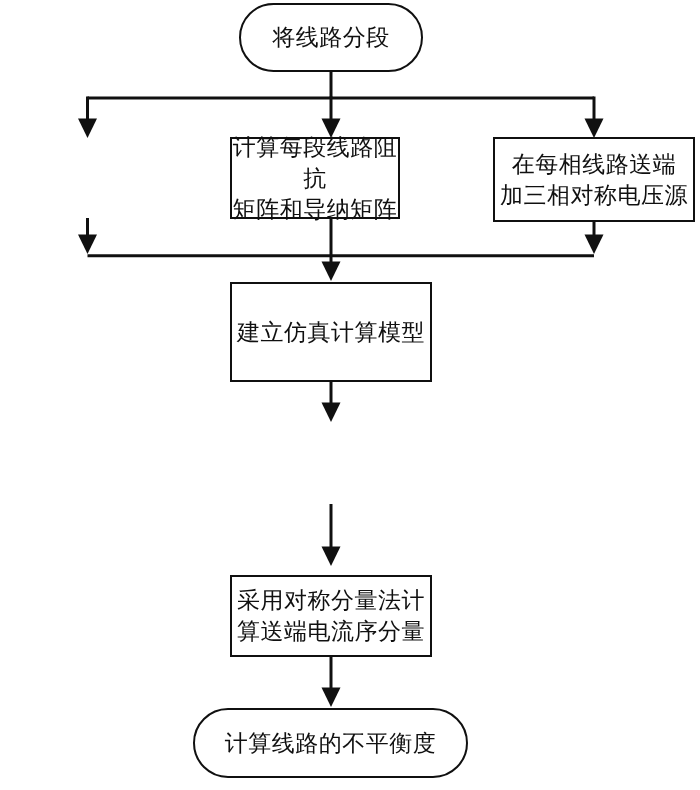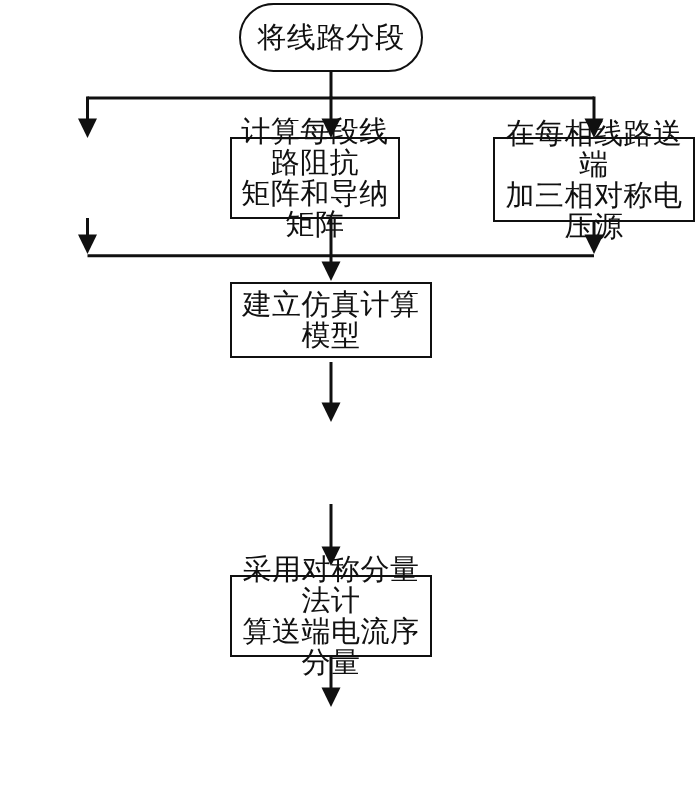--- a/index.html
+++ b/index.html
@@ -21,31 +21,31 @@
   .node {
     position: absolute;
     box-sizing: border-box;
     background: #ffffff;
     border: 2.6px solid #101010;
     display: flex;
     align-items: center;
     justify-content: center;
     text-align: center;
     color: #101010;
-    font-size: 29px;
+    font-size: 23px;
     line-height: 31px;
     letter-spacing: 0.5px;
   }
   .node span { white-space: pre-line; }
   .stadium { border-radius: 35px; }
   .n-start  { left: 239px; top: 3px;   width: 184px; height: 69px; }
   .n-left   { left: 3px;   top: 137px; width: 169px; height: 82px; }
   .n-mid    { left: 230px; top: 137px; width: 170px; height: 82px; }
   .n-right  { left: 493px; top: 137px; width: 202px; height: 85px; }
-  .n-model  { left: 230px; top: 282px; width: 202px; height: 76px; }
+  .n-model  { left: 230px; top: 282px; width: 202px; height: 100px; }
   .n-sim    { left: 230px; top: 423px; width: 202px; height: 81px; }
   .n-seq    { left: 230px; top: 567px; width: 202px; height: 82px; margin-top: 8px; }
   .n-end    { left: 193px; top: 708px; width: 275px; height: 70px; }
 </style>
 </head>
 <body>
 
 <div id="canvas">
 
   <svg id="connectors" viewBox="0 0 700 790" xmlns="http://www.w3.org/2000/svg">
@@ -97,14 +97,17 @@
   <div class="node n-model">
     <span>建立仿真计算模型</span>
   </div>
 
 
   <div class="node n-seq">
     <span>采用对称分量法计
 算送端电流序分量</span>
   </div>
 
+  <div class="node stadium n-end">
+    <span>计算线路的不平衡度</span>
+  </div>
 
 </div>
 
 </body></html>

